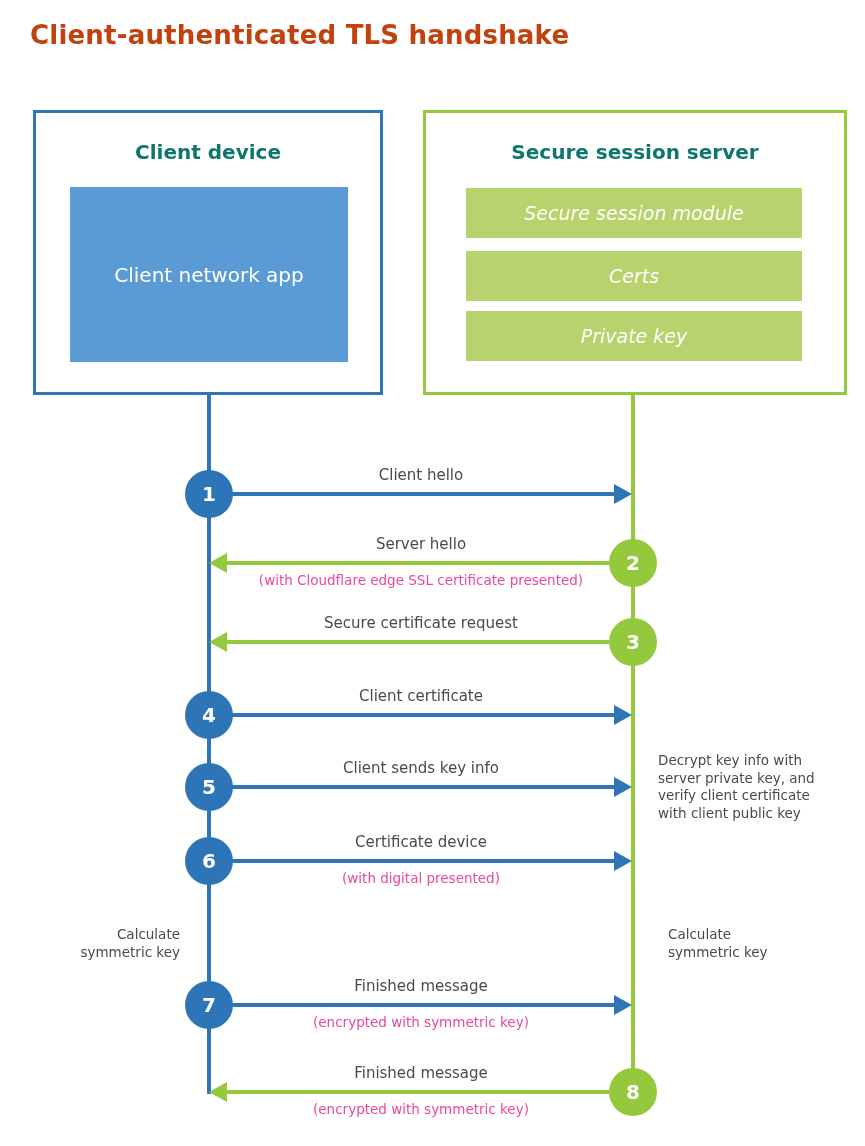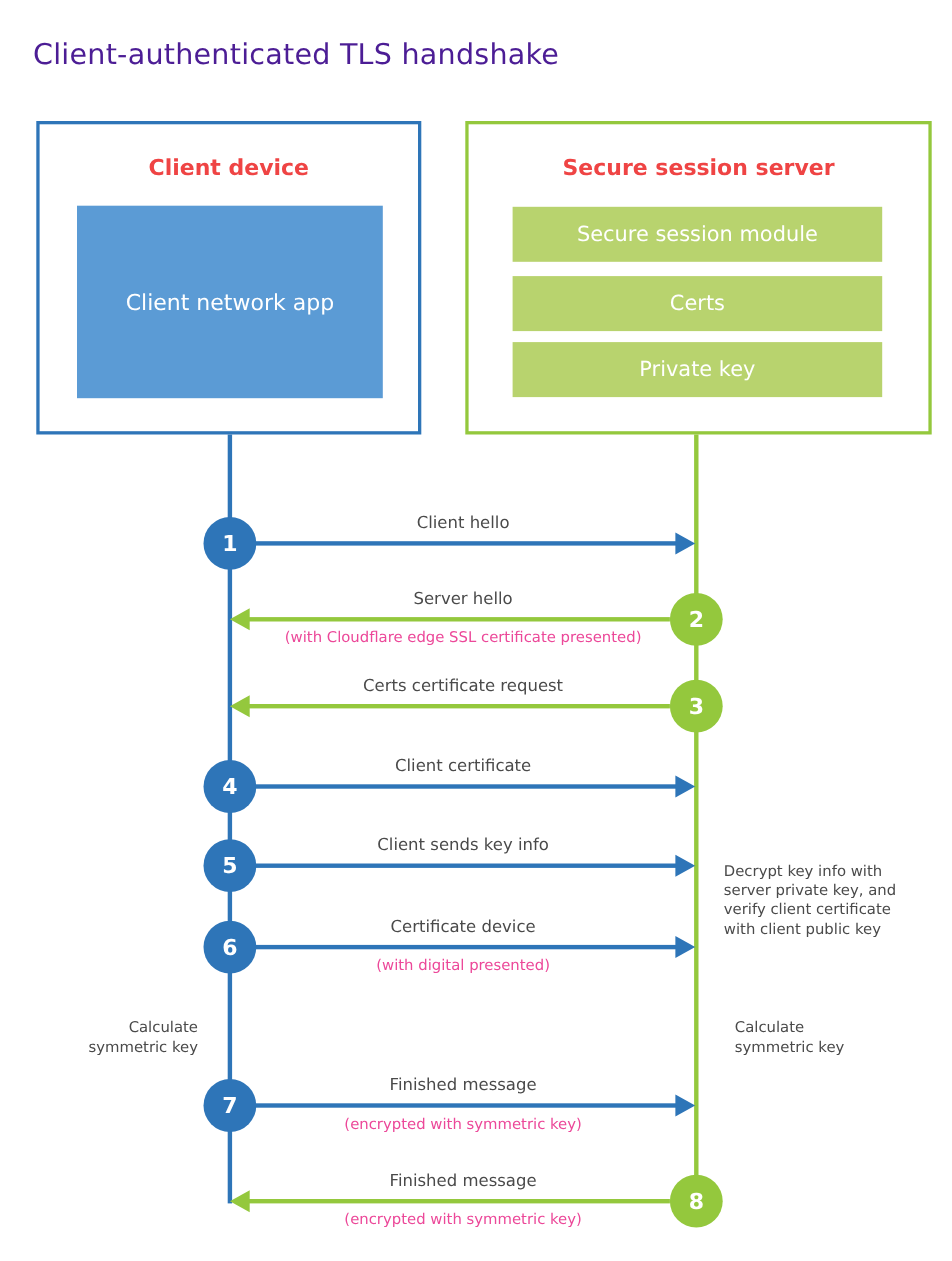--- a/index.html
+++ b/index.html
@@ -5,42 +5,42 @@
   html,body{margin:0;padding:0;background:#ffffff;}
   *{box-sizing:border-box;}
   .canvas{
     position:relative;
     width:865px;height:1146px;
     background:#ffffff;
     font-family:"DejaVu Sans","Liberation Sans",sans-serif;
     overflow:hidden;
   }
   .page-title{
-    position:absolute;left:30px;top:35px;
-    font-size:26px;font-weight:400;color:#4c1d95;
+    position:absolute;left:30px;top:20px;
+    font-size:26px;font-weight:700;color:#c2410c;
     letter-spacing:.2px;
   }
   
   .outer-box{position:absolute;top:110px;height:285px;background:#fff;}
   .client-outer{left:33px;width:350px;border:3px solid #2e75b8;}
   .server-outer{left:423px;width:424px;border:3px solid #94c83d;}
   .box-title{
     position:absolute;left:0;right:0;top:27px;text-align:center;
-    font-size:20px;font-weight:bold;color:#ef4444;
+    font-size:20px;font-weight:bold;color:#0f766e;
   }
   .app-box{
     position:absolute;left:70px;top:187px;width:278px;height:175px;
     background:#5b9bd5;color:#fff;font-size:20px;
     display:flex;align-items:center;justify-content:center;text-align:center;
   }
   .app-box span{display:block;width:190px;line-height:26px;}
   .server-bar{
     position:absolute;left:466px;width:336px;height:50px;
     background:#b8d36e;color:#fff;font-size:19px;
-    display:flex;align-items:center;justify-content:center;text-align:center;
+    display:flex;align-items:center;justify-content:center;text-align:center;font-style:italic;
   }
   .bar-1{top:188px;} .bar-2{top:251px;} .bar-3{top:311px;}
   
   .vline{position:absolute;top:395px;width:4px;height:699px;z-index:1;}
   .vline-blue{left:207px;background:#2e75b8;}
   .vline-green{left:631px;background:#94c83d;}
   
   .step-circle{
     position:absolute;width:48px;height:48px;border-radius:50%;
     color:#fff;font-size:20px;font-weight:bold;z-index:3;
@@ -60,21 +60,21 @@
     font-size:15px;color:#4a4a4a;line-height:21px;z-index:2;
   }
   .arrow-sub{
     position:absolute;left:209px;width:424px;text-align:center;
     font-size:13.5px;color:#ec4899;line-height:17px;z-index:2;
   }
   
   .side-note{
     position:absolute;font-size:13.5px;color:#4a4a4a;line-height:17.5px;
   }
-  .decrypt-note{left:658px;top:752px;width:182px;text-align:left;margin-top:32px;}
+  .decrypt-note{left:658px;top:752px;width:182px;text-align:left;}
   .calc-left{left:75px;top:926px;width:105px;text-align:right;}
   .calc-right{left:668px;top:926px;width:105px;text-align:left;}
 </style>
 </head>
 <body>
 
 <div class="canvas">
 
   <div class="page-title">Client-authenticated TLS handshake</div>
 
@@ -99,21 +99,21 @@
   <div class="h-line line-blue" style="top:492px"></div>
   <div class="a-head head-right" style="top:484px"></div>
   <div class="step-circle blue-bg" style="top:470px">1</div>
 
   <div class="arrow-label" style="top:534px">Server hello</div>
   <div class="h-line line-green" style="top:561px"></div>
   <div class="a-head head-left" style="top:553px"></div>
   <div class="arrow-sub" style="top:572px">(with Cloudflare edge SSL certificate presented)</div>
   <div class="step-circle green-bg" style="top:539px">2</div>
 
-  <div class="arrow-label" style="top:613px">Certs certificate request</div>
+  <div class="arrow-label" style="top:613px">Secure certificate request</div>
   <div class="h-line line-green" style="top:640px"></div>
   <div class="a-head head-left" style="top:632px"></div>
   <div class="step-circle green-bg" style="top:618px">3</div>
 
   <div class="arrow-label" style="top:686px">Client certificate</div>
   <div class="h-line line-blue" style="top:713px"></div>
   <div class="a-head head-right" style="top:705px"></div>
   <div class="step-circle blue-bg" style="top:691px">4</div>
 
   <div class="arrow-label" style="top:758px">Client sends key info</div>

